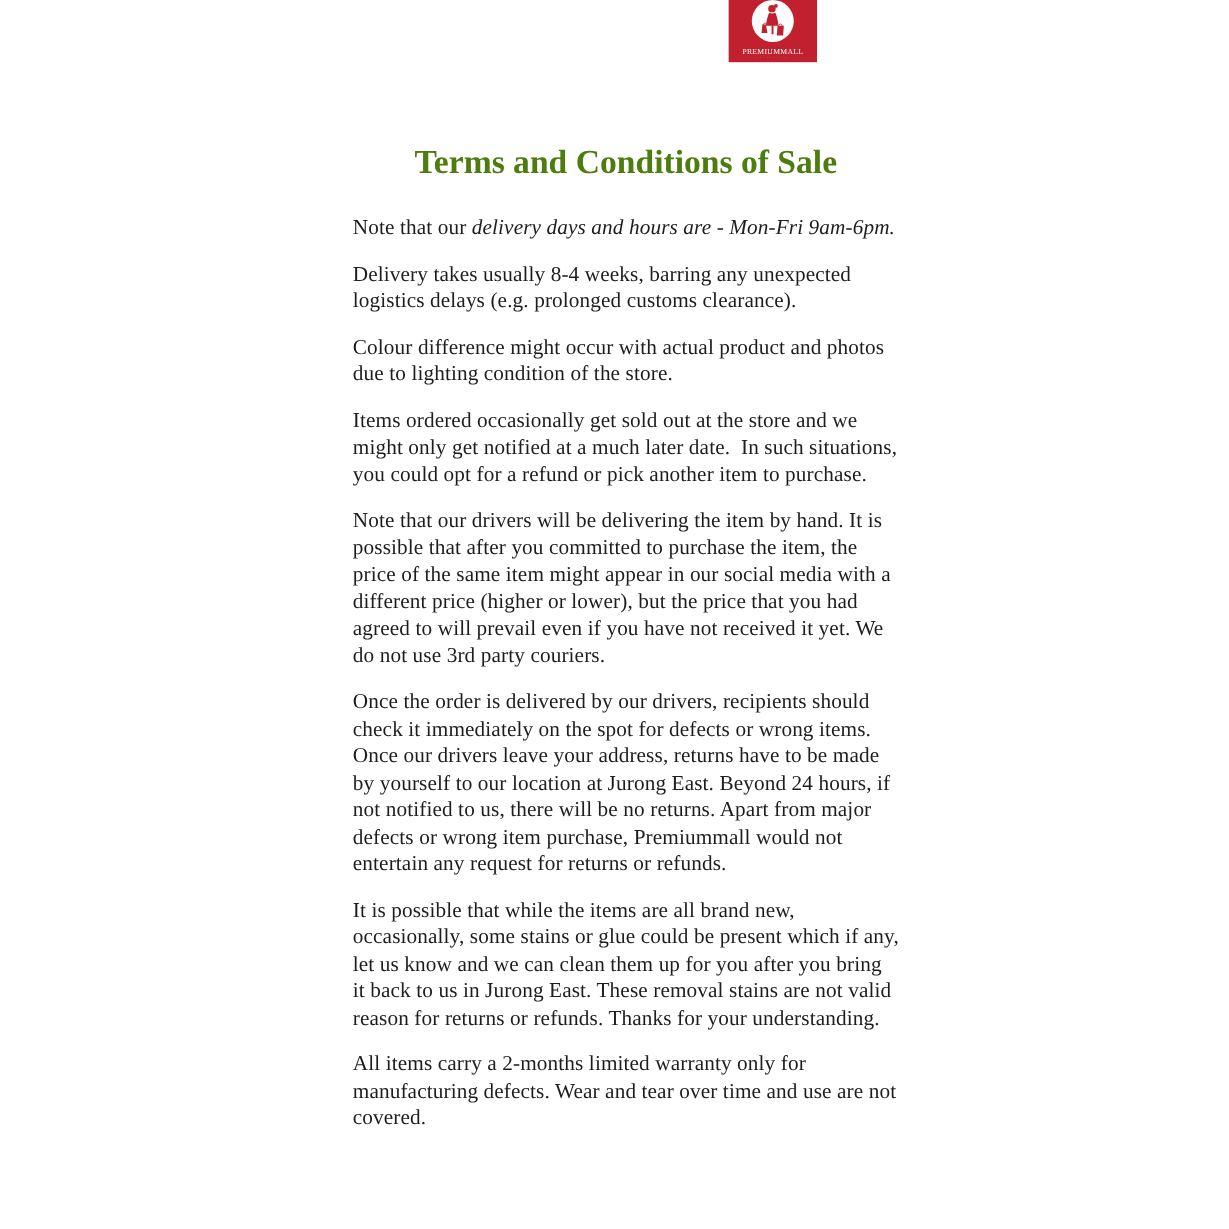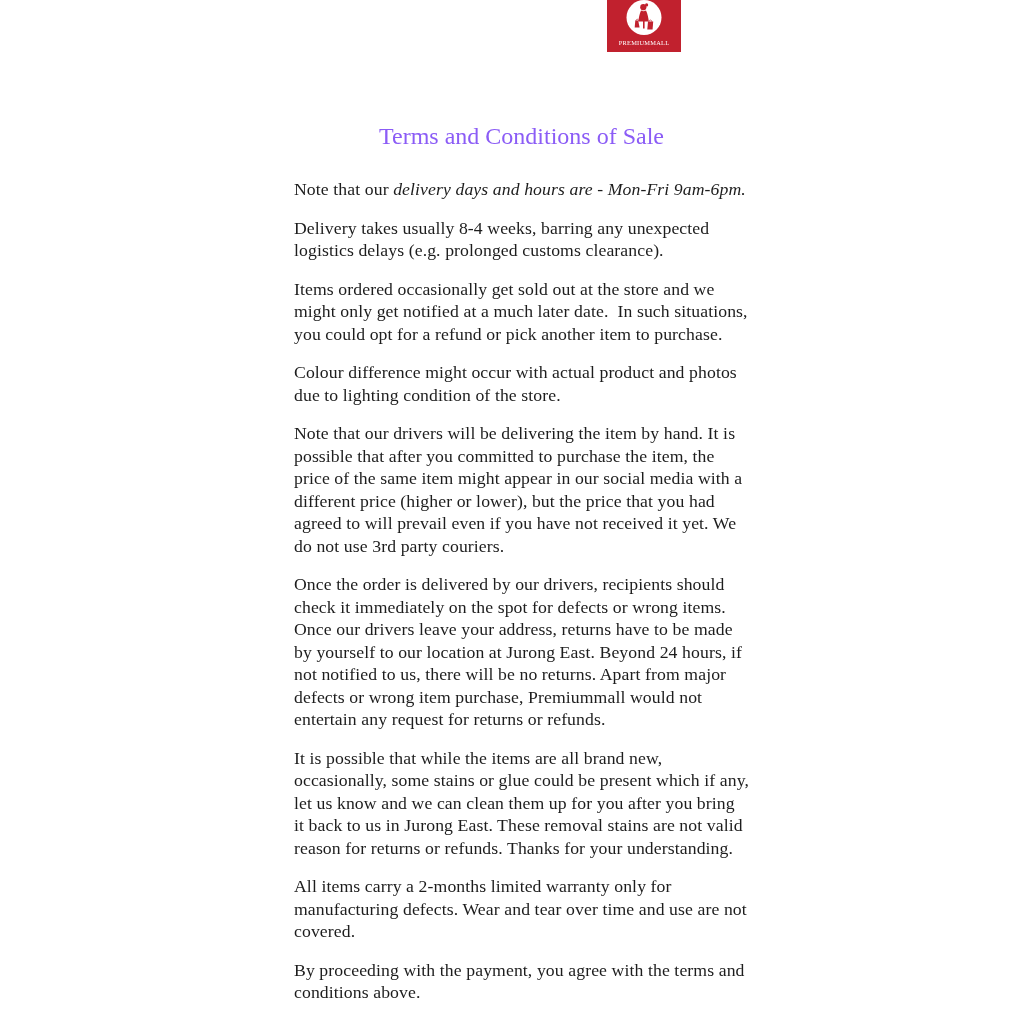--- a/index.html
+++ b/index.html
@@ -25,25 +25,25 @@
     height: 52px;
   }
   .doc {
     position: absolute;
     left: 278px;
     top: 122px;
     width: 487px;
     color: #1d1d1d;
   }
   .doc-title {
-    font-size: 24px;
+    font-size: 28px;
     line-height: 28px;
-    font-weight: normal;
+    font-weight: bold;
     text-align: center;
-    color: #8b5cf6;
+    color: #4d7c0f;
     margin: 0 0 28px 0;
   }
   .doc-body p {
     margin: 16px;
     font-size: 17.7px;
     line-height: 22.5px;
     white-space: pre-wrap;
     letter-spacing: 0.1px;
   }
   .doc-body .run-italic {
@@ -72,23 +72,22 @@
       <text x="37" y="45" text-anchor="middle" font-size="6.4" letter-spacing="0.25" fill="#ffffff" font-family="Liberation Serif, serif">PREMIUMMALL</text>
       <text x="37" y="49.5" text-anchor="middle" font-size="2.8" letter-spacing="0.6" fill="rgba(255,255,255,0.85)" font-family="Liberation Serif, serif">· · · · · · · · · ·</text>
     </svg>
   </div>
 
   <div class="doc">
     <h1 class="doc-title">Terms and Conditions of Sale</h1>
     <div class="doc-body" id="doc-body">
         <p><span class="run-normal">Note that our </span><span class="run-italic">delivery days and hours are - Mon-Fri 9am-6pm.</span></p>
         <p><span class="run-normal">Delivery takes usually 8-4 weeks, barring any unexpected logistics delays (e.g. prolonged customs clearance).</span></p>
+        <p><span class="run-normal">Colour difference might occur with actual product and photos due to lighting condition of the store.</span></p>
         <p><span class="run-normal">Items ordered occasionally get sold out at the store and we might only get notified at a much later date.  In such situations, you could opt for a refund or pick another item to purchase.</span></p>
-        <p><span class="run-normal">Colour difference might occur with actual product and photos due to lighting condition of the store.</span></p>
         <p><span class="run-normal">Note that our drivers will be delivering the item by hand. It is possible that after you committed to purchase the item, the price of the same item might appear in our social media with a different price (higher or lower), but the price that you had agreed to will prevail even if you have not received it yet. We do not use 3rd party couriers.</span></p>
         <p><span class="run-normal">Once the order is delivered by our drivers, recipients should check it immediately on the spot for defects or wrong items. Once our drivers leave your address, returns have to be made by yourself to our location at Jurong East. Beyond 24 hours, if not notified to us, there will be no returns. Apart from major defects or wrong item purchase, Premiummall would not entertain any request for returns or refunds.</span></p>
         <p><span class="run-normal">It is possible that while the items are all brand new, occasionally, some stains or glue could be present which if any, let us know and we can clean them up for you after you bring it back to us in Jurong East. These removal stains are not valid reason for returns or refunds. Thanks for your understanding.</span></p>
         <p><span class="run-normal">All items carry a 2-months limited warranty only for manufacturing defects. Wear and tear over time and use are not covered.</span></p>
-        <p><span class="run-normal">By proceeding with the payment, you agree with the terms and conditions above.</span></p>
       </div>
   </div>
 
 </div>
 
 </body></html>

